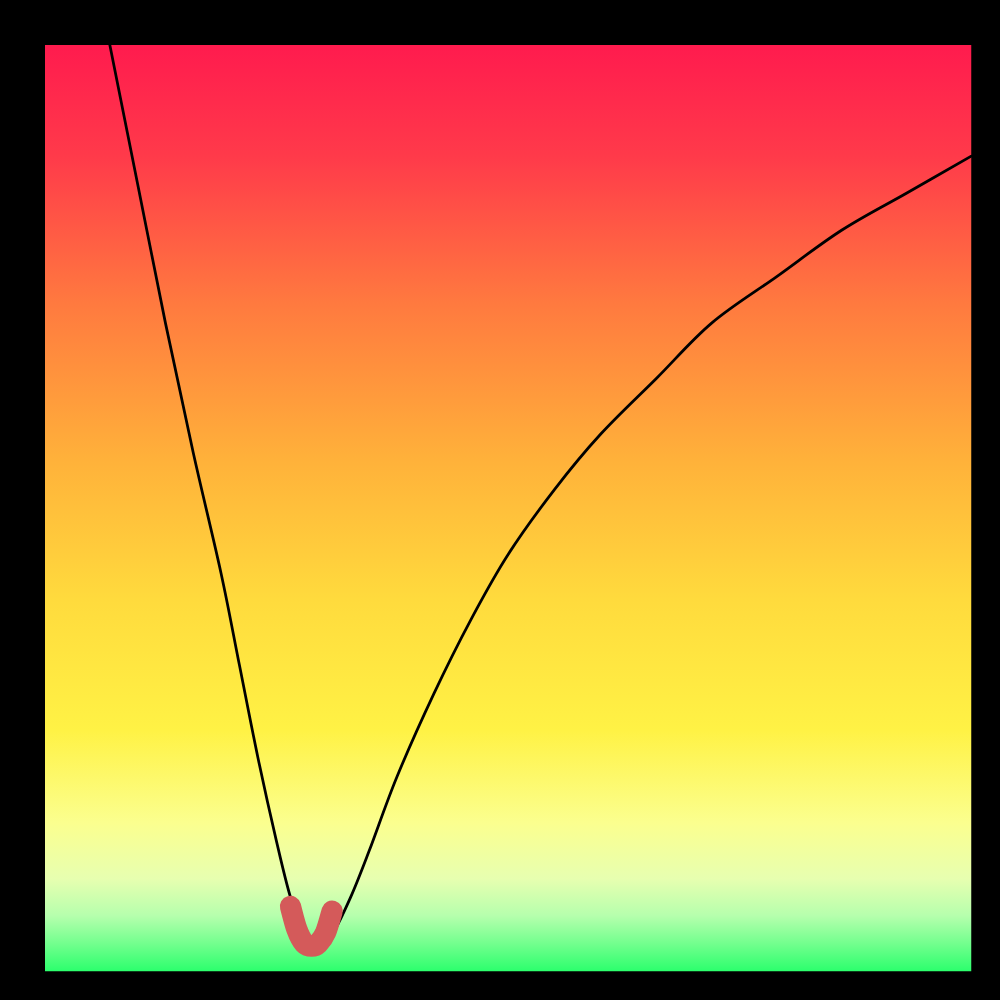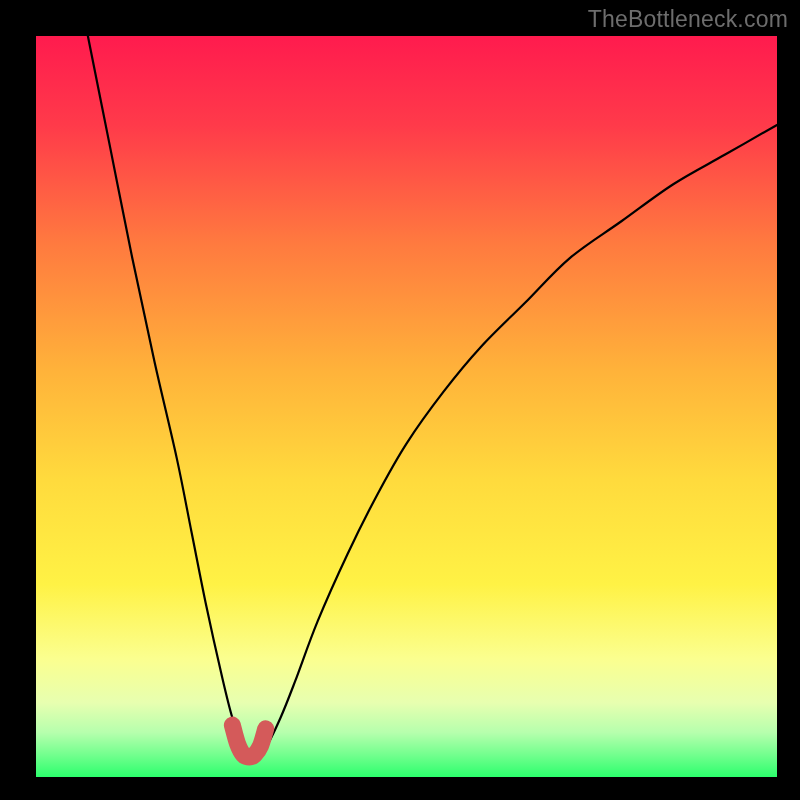--- a/index.html
+++ b/index.html
@@ -56,14 +56,13 @@
       </linearGradient>
     </defs>
 
     <rect x="36" y="36" width="741" height="741" fill="url(#bg-grad)"></rect>
 
     <path id="main-curve-path" fill="none" stroke="#000000" stroke-width="2.2" stroke-linecap="round" stroke-linejoin="round" d="M 87.87 36 C 91.575 54.52499999999999, 102.69000000000001 110.09999999999997, 110.10000000000001 147.14999999999998 C 117.51 184.2, 124.91999999999999 222.48500000000007, 132.32999999999998 258.30000000000007 C 139.73999999999998 294.11500000000007, 147.15 328.695, 154.56 362.03999999999996 C 161.97 395.38499999999993, 170.615 429.965, 176.79 458.37 C 182.96499999999997 486.77500000000003, 186.67 507.77000000000004, 191.60999999999999 532.47 C 196.54999999999998 557.1700000000001, 201.49 583.1049999999999, 206.43 606.5699999999999 C 211.37 630.035, 216.9275 654.735, 221.25 673.26 C 225.5725 691.785, 228.66 705.37, 232.365 717.72 C 236.07000000000002 730.07, 239.77500000000003 741.1850000000001, 243.48000000000002 747.36 C 247.185 753.535, 250.89 754.77, 254.595 754.77 C 258.3 754.77, 261.38750000000005 753.535, 265.71000000000004 747.36 C 270.0325 741.1850000000001, 275.59 728.835, 280.53 717.72 C 285.46999999999997 706.605, 289.17499999999995 696.7249999999999, 295.34999999999997 680.67 C 301.525 664.615, 308.935 642.385, 317.58 621.39 C 326.22499999999997 600.395, 337.34 575.695, 347.21999999999997 554.7 C 357.09999999999997 533.705, 366.98 513.945, 376.86 495.42 C 386.74 476.895, 395.385 460.84000000000003, 406.5 443.55 C 417.615 426.26, 431.20000000000005 407.735, 443.55 391.68 C 455.9 375.625, 467.015 362.04, 480.59999999999997 347.22 C 494.18499999999995 332.40000000000003, 510.23999999999995 317.58, 525.06 302.76 C 539.88 287.94, 553.4649999999999 271.88500000000005, 569.52 258.30000000000007 C 585.575 244.71500000000006, 604.1 233.60000000000002, 621.39 221.25 C 638.68 208.89999999999998, 655.97 195.3149999999999, 673.26 184.19999999999993 C 690.55 173.08499999999995, 707.84 164.44000000000005, 725.13 154.56000000000006 C 742.42 144.68000000000006, 768.355 129.85999999999999, 777 124.91999999999996"></path>
 
     <path id="dip-marker-path" fill="none" stroke="#d45a5a" stroke-width="17" stroke-linecap="round" stroke-linejoin="round" d="M 232.365 725.13 C 233.2295 728.2175, 235.69950000000003 738.7149999999999, 237.55200000000002 743.655 C 239.4045 748.595, 241.50400000000002 752.547, 243.48000000000002 754.77 C 245.45600000000002 756.9929999999999, 247.55550000000002 756.993, 249.40800000000002 756.993 C 251.2605 756.993, 252.7425 756.6225, 254.595 754.77 C 256.4475 752.9175, 258.6705 750.2005, 260.523 745.878 C 262.37550000000005 741.5555, 264.8455 731.6755, 265.71000000000004 728.835"></path>
   </svg>
 
-  <div class="watermark">TheBottleneck.com</div>
 </div>
 
 </body></html>

